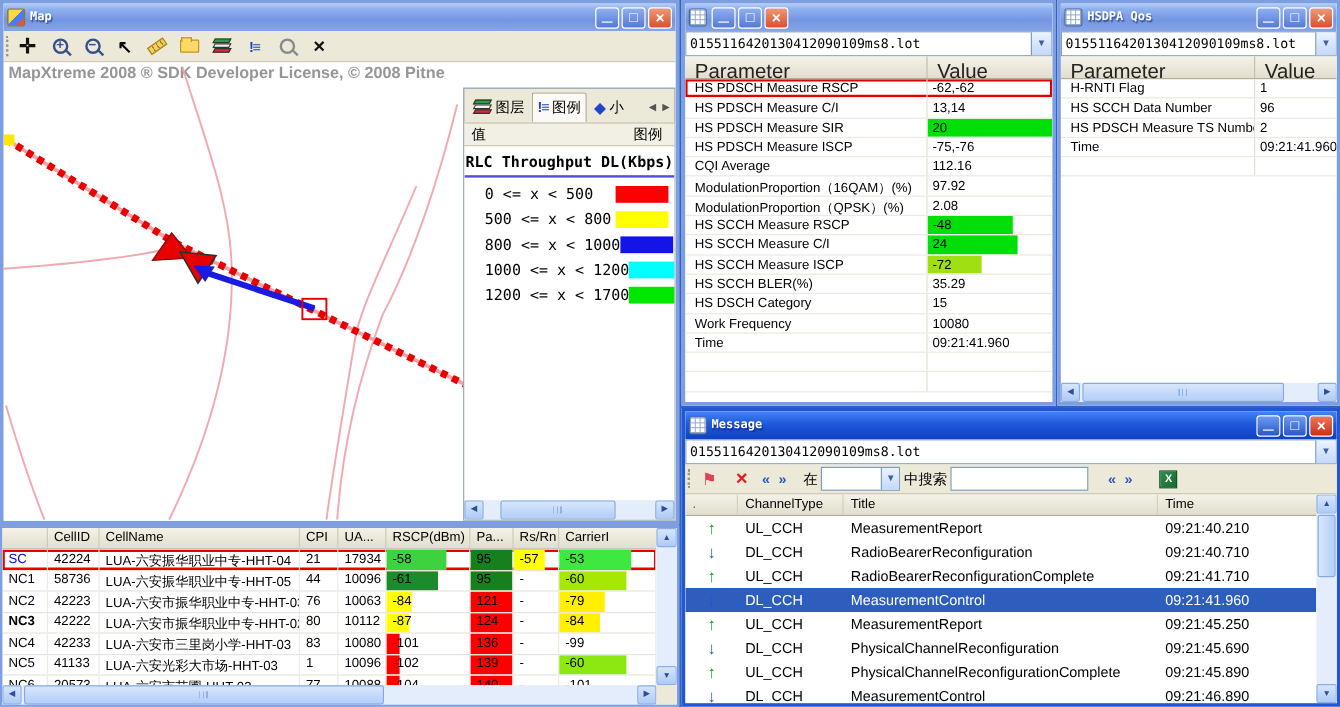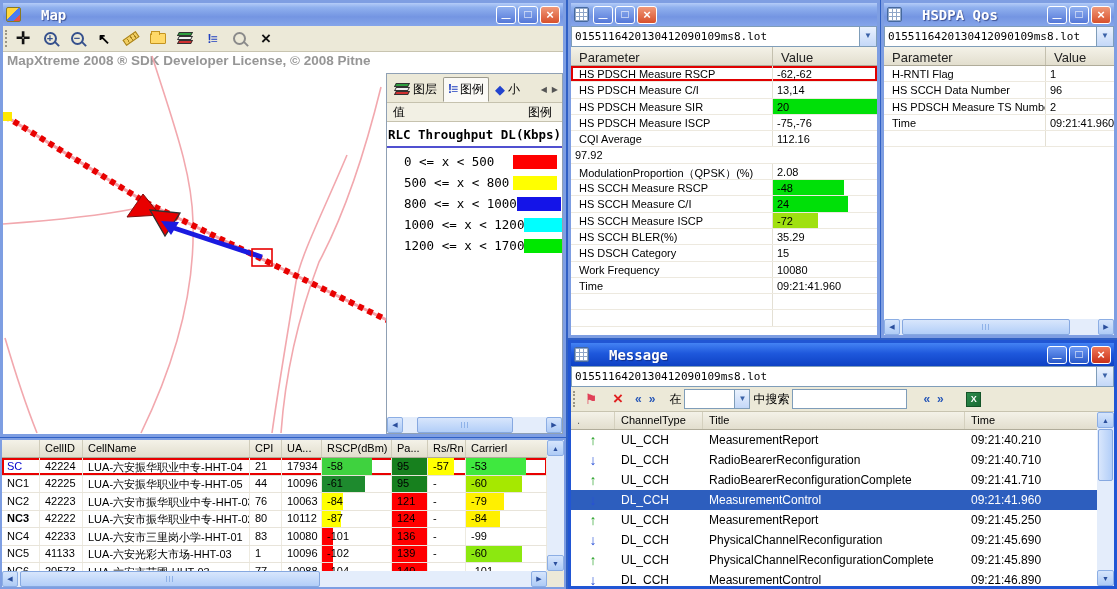--- a/index.html
+++ b/index.html
@@ -6,22 +6,22 @@
   html,body { width:1117px; height:589px; overflow:hidden; }
   body { background:#3060C4; font-family:"Liberation Sans", sans-serif; position:relative; }
   #screen { position:absolute; left:0; top:0; width:1117px; height:589px; overflow:hidden; }
 
   
   .window { position:absolute; border:3px solid #7E9EE2; background:#fff; display:flex; flex-direction:column; overflow:hidden; }
   .window.active { border-color:#2156D4; }
   .titlebar { height:23px; flex:0 0 23px; display:flex; align-items:center; gap:4px; padding:0 3px;
               background:linear-gradient(180deg,#B4CCF8 0%,#8FB0EE 20%,#7495E2 60%,#85A5EA 100%); }
   .window.active .titlebar { background:linear-gradient(180deg,#4483F4 0%,#1E58DC 45%,#0E41C4 100%); }
-  .title-text { flex:1; color:#fff; font-weight:bold; font-size:14px; font-family:"DejaVu Sans Mono", monospace;
-                text-shadow:1px 1px 1px rgba(10,20,80,.55); white-space:nowrap; overflow:hidden;margin-left:16px; }
+  .title-text { flex:1; color:#fff; font-weight:bold; font-size:10px; font-family:"DejaVu Sans Mono", monospace;
+                text-shadow:1px 1px 1px rgba(10,20,80,.55); white-space:nowrap; overflow:hidden; }
   .winbtns { display:flex; gap:2px; }
   .winbtn { width:20px; height:18px; border:1px solid #fff; border-radius:3px; color:#fff; text-align:center;
             font-size:12px; line-height:15px; font-weight:bold; background:linear-gradient(180deg,#8FB0F0,#5578D8); }
   .winbtn.close { background:linear-gradient(180deg,#F09878,#D8502C); }
   .window.active .winbtn { background:linear-gradient(180deg,#6E9AF4,#2858C8); }
   .window.active .winbtn.close { background:linear-gradient(180deg,#F07858,#C83018); }
   .winbtn.min::before { content:"—"; font-size:9px; position:relative; top:3px; }
   .winbtn.max::before { content:"□"; font-size:12px; }
   .winbtn.close::before { content:"×"; font-size:13px; }
 
@@ -100,21 +100,21 @@
   .hthumb { background:linear-gradient(180deg,#D8E6FC,#B2CEF8); border:1px solid #86A8E0; border-radius:2px; position:relative; }
   .hthumb::after { content:""; position:absolute; left:50%; top:4px; bottom:4px; width:8px; margin-left:-4px;
           background:repeating-linear-gradient(90deg,#8FB2E8 0 1px,transparent 1px 3px); }
   .vscroll { position:absolute; right:0; top:0; bottom:0; width:17px; background:#E4EDFB; display:flex; flex-direction:column; }
   .vscroll .sbtn { width:auto; height:16px; flex:0 0 16px; line-height:15px; }
   .vthumb { background:linear-gradient(90deg,#D8E6FC,#B2CEF8); border:1px solid #86A8E0; border-radius:2px; }
   .corner { width:17px; flex:0 0 17px; background:#ECE9D8; }
 
   
   .ptable-head { height:19px; flex:0 0 19px; display:flex; background:linear-gradient(180deg,#F4F2E8,#E2DECE);
-       border-bottom:1px solid #B0AC9A; font-size:13px; color:#222; }
+       border-bottom:1px solid #B0AC9A; font-size:17px; color:#222; }
   .ptable-head div { padding:3px 0 0 8px; }
   .ptable-rows { flex:1; overflow:hidden; position:relative; }
   .pr-row { display:flex; height:16.3px; border-bottom:1px solid #EDE9DF; font-size:11px; position:relative; }
   .pr-row.hl { box-shadow:inset 0 0 0 2px #E00000; }
   .pr-p { padding:2px 0 0 8px; border-right:1px solid #E4E0D4; white-space:nowrap; overflow:hidden; }
   .pr-v { flex:1; position:relative; overflow:hidden; }
   .pr-v .fill { position:absolute; left:0; top:0; bottom:0; }
   .pr-v .txt { position:relative; display:block; padding:2px 0 0 4px; white-space:nowrap; }
   #radio-win { left:568px; top:0; width:312px; height:338px; }
   #radio-win .pr-p { width:202px; flex:0 0 202px; }
@@ -330,21 +330,21 @@
               <div class="fill" style="width: 70%; background: rgb(255, 255, 0);"></div>
               <span class="txt">-57</span>
             </div>
             <div class="ct-cell barcell" style="width: 83px; flex: 1 1 0%;">
               <div class="fill" style="width: 75%; background: rgb(63, 232, 63);"></div>
               <span class="txt">-53</span>
             </div>
           </div>
           <div class="ct-row">
             <div class="ct-cell" style="width: 38px; flex: 0 0 38px; color: rgb(0, 0, 0);">NC1</div>
-            <div class="ct-cell" style="width: 43px; flex: 0 0 43px;">42225</div>
+            <div class="ct-cell" style="width: 43px; flex: 0 0 43px;">58736</div>
             <div class="ct-cell" style="width: 167px; flex: 0 0 167px;">LUA-六安振华职业中专-HHT-05</div>
             <div class="ct-cell" style="width: 32px; flex: 0 0 32px;">44</div>
             <div class="ct-cell" style="width: 40px; flex: 0 0 40px;">10096</div>
             <div class="ct-cell barcell" style="width: 70px; flex: 0 0 70px;">
               <div class="fill" style="width: 62%; background: rgb(30, 138, 46);"></div>
               <span class="txt">-61</span>
             </div>
             <div class="ct-cell barcell" style="width: 36px; flex: 0 0 36px;">
               <div class="fill" style="width: 100%; background: rgb(23, 128, 30);"></div>
               <span class="txt">95</span>
@@ -397,21 +397,21 @@
               <span class="txt">-</span>
             </div>
             <div class="ct-cell barcell" style="width: 83px; flex: 1 1 0%;">
               <div class="fill" style="width: 42%; background: rgb(255, 240, 0);"></div>
               <span class="txt">-84</span>
             </div>
           </div>
           <div class="ct-row">
             <div class="ct-cell" style="width: 38px; flex: 0 0 38px; color: rgb(0, 0, 0);">NC4</div>
             <div class="ct-cell" style="width: 43px; flex: 0 0 43px;">42233</div>
-            <div class="ct-cell" style="width: 167px; flex: 0 0 167px;">LUA-六安市三里岗小学-HHT-01</div>
+            <div class="ct-cell" style="width: 167px; flex: 0 0 167px;">LUA-六安市三里岗小学-HHT-03</div>
             <div class="ct-cell" style="width: 32px; flex: 0 0 32px;">83</div>
             <div class="ct-cell" style="width: 40px; flex: 0 0 40px;">10080</div>
             <div class="ct-cell barcell" style="width: 70px; flex: 0 0 70px;">
               <div class="fill" style="width: 16%; background: rgb(255, 0, 0);"></div>
               <span class="txt">-101</span>
             </div>
             <div class="ct-cell barcell" style="width: 36px; flex: 0 0 36px;">
               <div class="fill" style="width: 100%; background: rgb(255, 0, 0);"></div>
               <span class="txt">136</span>
             </div>
@@ -523,20 +523,21 @@
             <span class="txt">-75,-76</span>
           </div>
         </div>
         <div class="pr-row">
           <div class="pr-p">CQI Average</div>
           <div class="pr-v">
             <span class="txt">112.16</span>
           </div>
         </div>
         <div class="pr-row">
+          <div class="pr-p">ModulationProportion（16QAM）(%)</div>
           <div class="pr-v">
             <span class="txt">97.92</span>
           </div>
         </div>
         <div class="pr-row">
           <div class="pr-p">ModulationProportion（QPSK）(%)</div>
           <div class="pr-v">
             <span class="txt">2.08</span>
           </div>
         </div>

